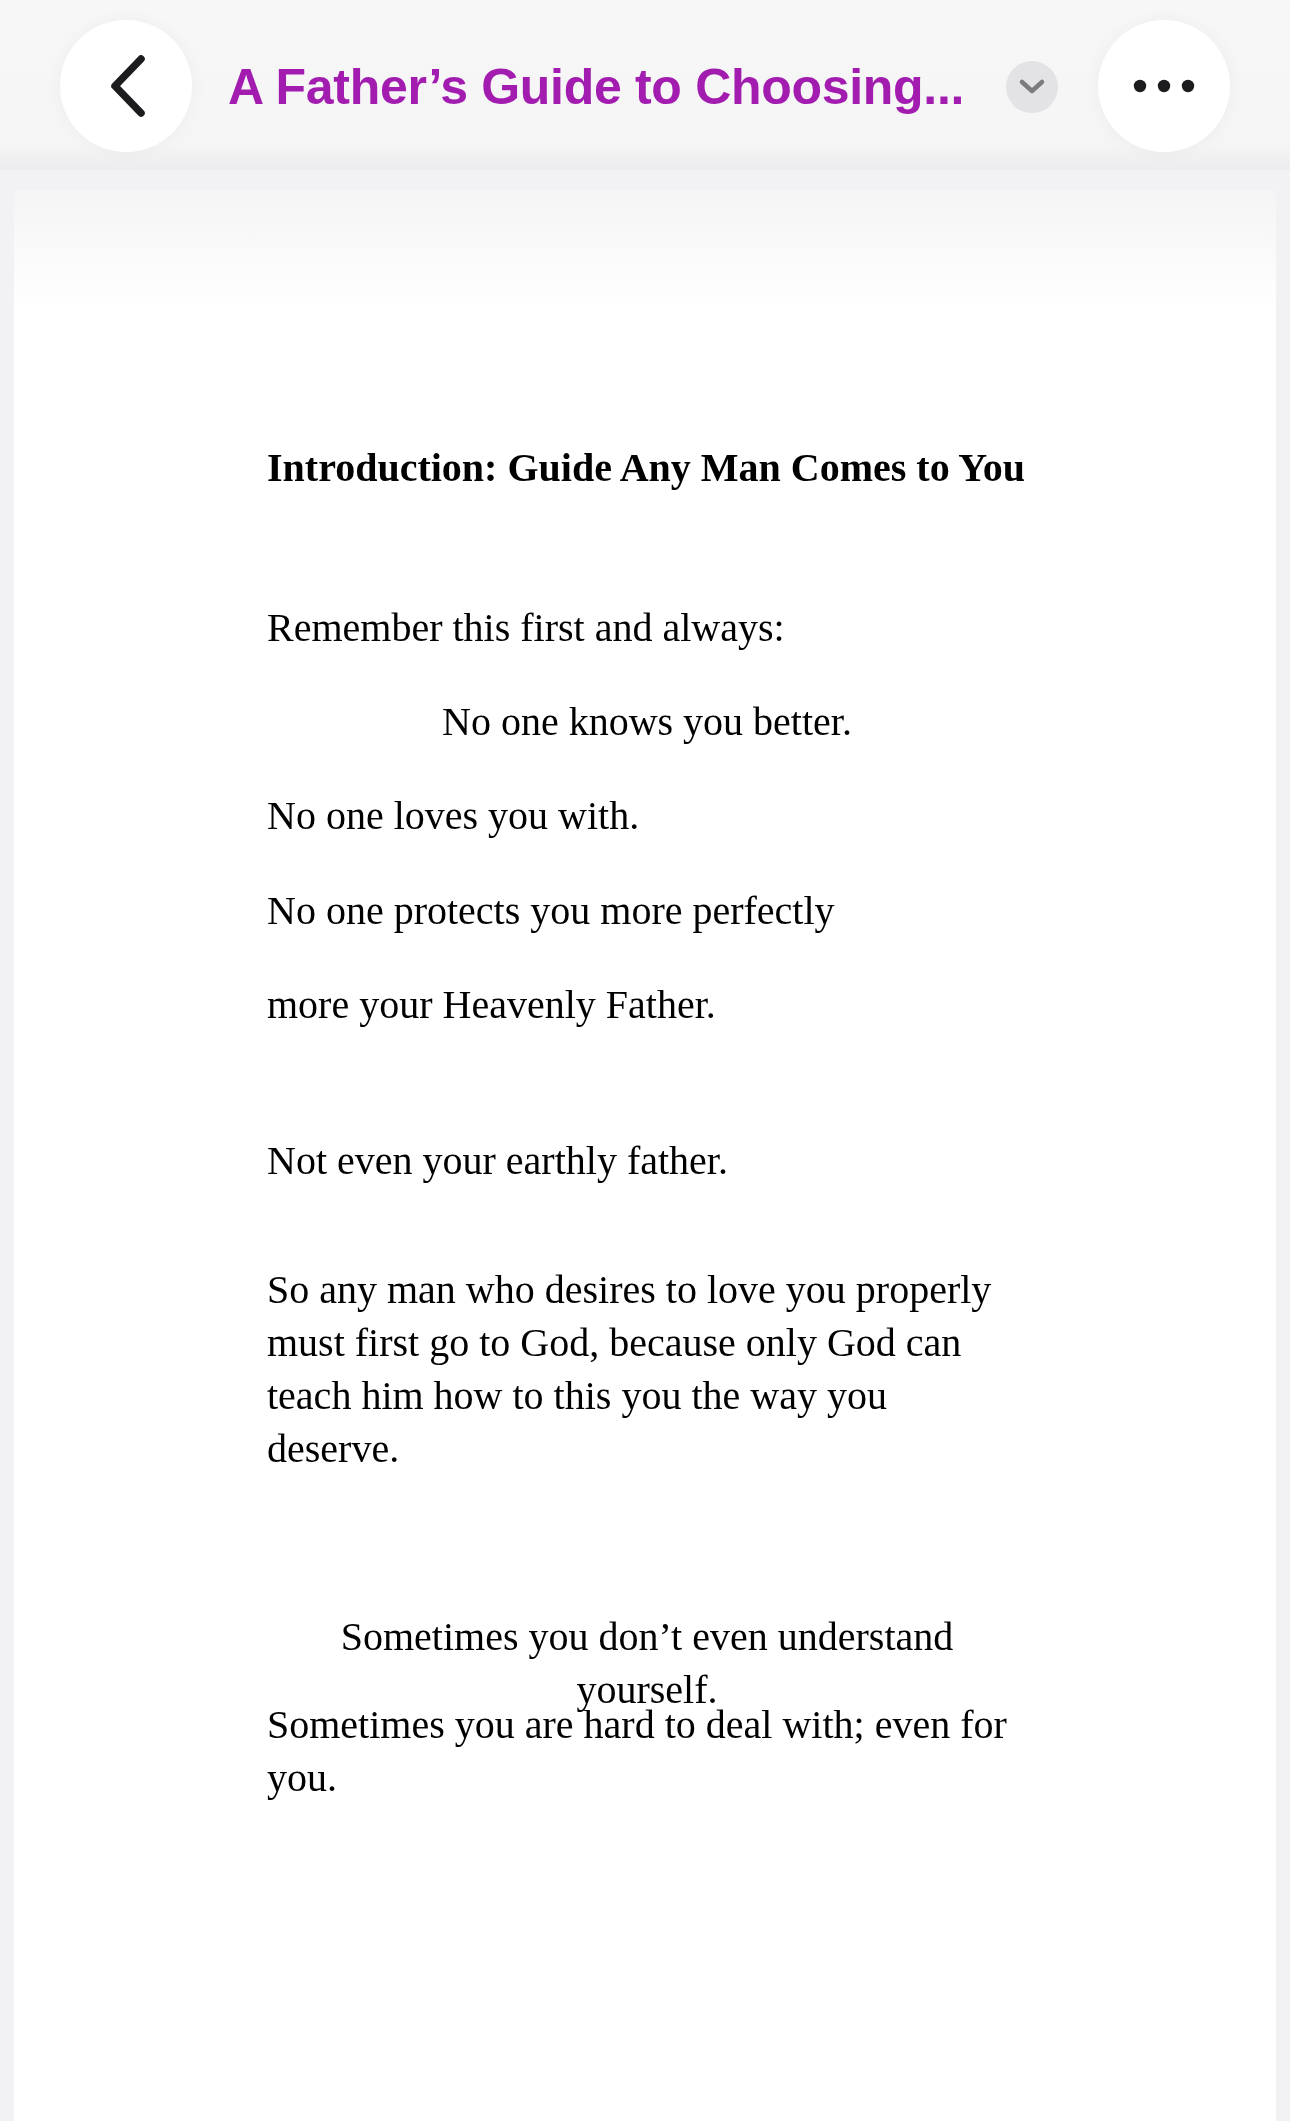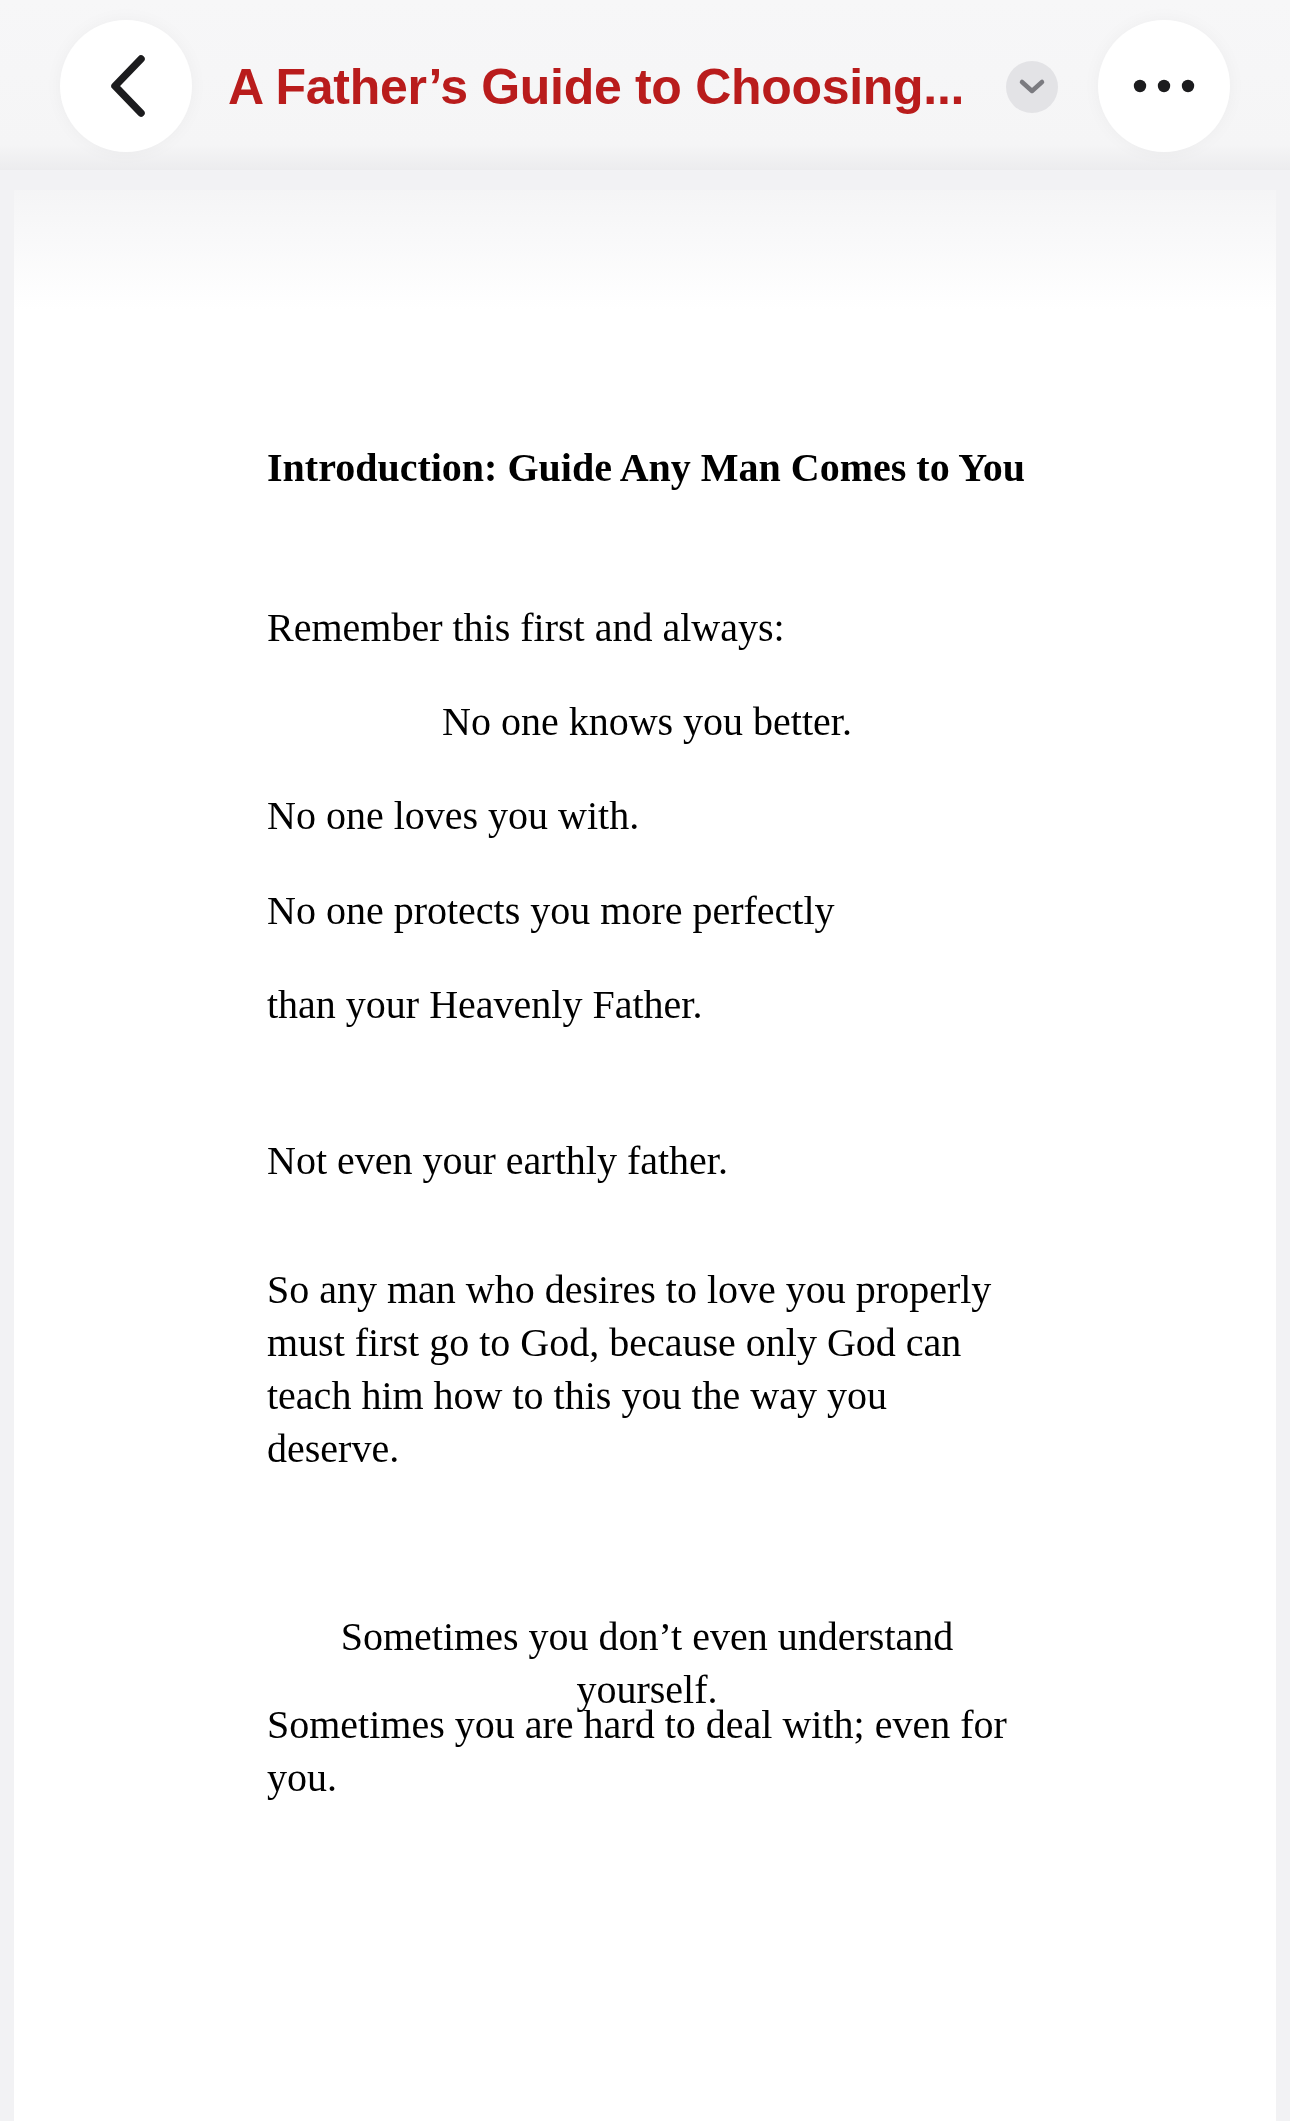--- a/index.html
+++ b/index.html
@@ -14,21 +14,21 @@
   }
   .circle-btn {
     position:absolute; border-radius:50%; background:#ffffff;
     display:flex; align-items:center; justify-content:center;
     box-shadow:0 0 18px rgba(0,0,0,0.04);
   }
   .back-btn { left:60px; top:20px; width:132px; height:132px; }
   .more-btn { left:1098px; top:20px; width:132px; height:132px; }
   .title {
     position:absolute; left:228px; top:55px; width:740px;
-    font-size:50px; font-weight:700; color:#b91c1c; letter-spacing:-0.3px;
+    font-size:50px; font-weight:700; color:#a21caf; letter-spacing:-0.3px;
     white-space:nowrap; overflow:hidden; line-height:64px;
   }
   .chev-btn {
     position:absolute; left:1006px; top:61px; width:52px; height:52px;
     border-radius:50%; background:#e3e3e6;
     display:flex; align-items:center; justify-content:center;
   }
   .card {
     position:absolute; left:14px; top:190px; width:1262px; height:1931px;
     background:#ffffff;
@@ -73,17 +73,17 @@
     <circle cx="56" cy="8" r="6.2" fill="#1c1c1e"></circle>
   </svg>
 </div>
 
 <p class="txt h" style="top:441px;">Introduction: Guide Any Man Comes to You</p>
 
 <p class="txt" style="top:601px;">Remember this first and always:</p>
 <p class="txt" style="top:695px;text-align:center;">No one knows you better.</p>
 <p class="txt" style="top:789px;">No one loves you with.</p>
 <p class="txt" style="top:884px;">No one protects you more perfectly</p>
-<p class="txt" style="top:978px;">than your Heavenly Father.</p>
+<p class="txt" style="top:978px;">more your Heavenly Father.</p>
 <p class="txt" style="top:1134px;">Not even your earthly father.</p>
 <p class="txt" style="top:1263px;">So any man who desires to love you properly must first go to God, because only God can teach him how to this you the way you deserve.</p>
 <p class="txt" style="top:1610px;text-align:center;">Sometimes you don’t even understand yourself.</p>
 <p class="txt" style="top:1698px;">Sometimes you are hard to deal with; even for you.</p>
 
 </body></html>

